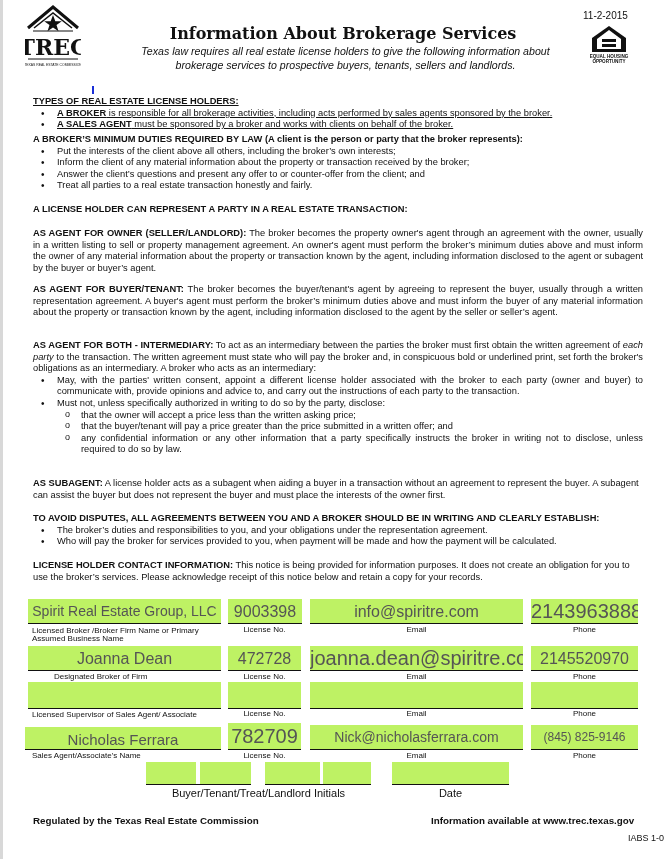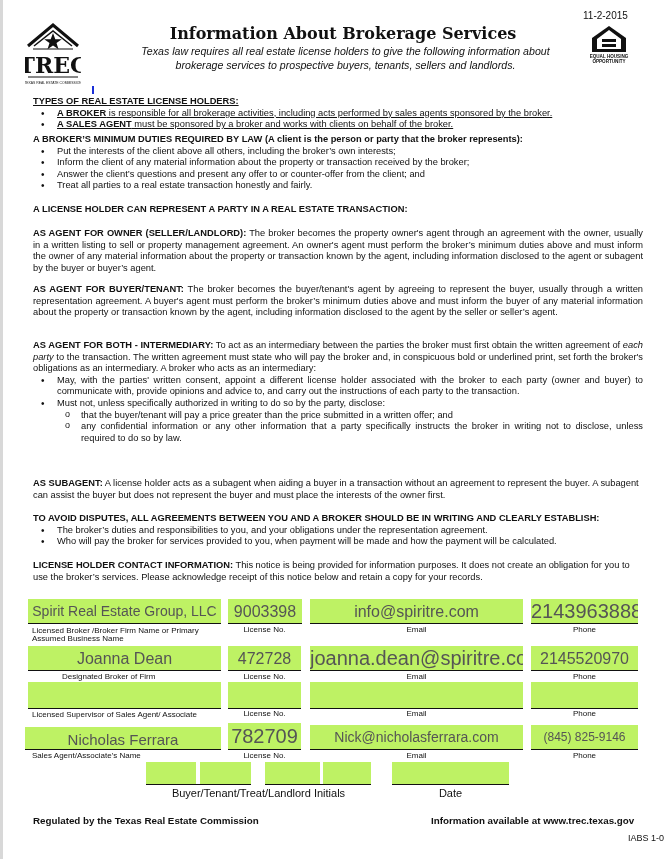--- a/index.html
+++ b/index.html
@@ -6,21 +6,21 @@
   html, body { width: 666px; height: 859px; background: #ffffff; overflow: hidden; }
   body {
     position: relative;
     font-family: "Liberation Sans", sans-serif;
     color: #111;
     border-left: 3px solid #d8d8d8;
   }
   .abs { position: absolute; }
 
   
-  .logo { left: 22px; top: 20px; width: 56px; height: 66px; }
+  .logo { left: 22px; top: 2px; width: 56px; height: 66px; }
   .logo svg { display: block; }
   .title {
     left: 120px; top: 24px; width: 440px; text-align: center;
     font-family: "DejaVu Serif", serif; font-weight: bold; font-size: 16px;
   }
   .subtitle {
     left: 110px; top: 44px; width: 465px; text-align: center;
     font-style: italic; font-size: 10.6px; line-height: 14px;
   }
   .doc-date { left: 580px; top: 10px; font-size: 10px; }
@@ -120,20 +120,21 @@
 
 <div class="abs body-text" style="top:340px;">
   <div class="justify">
     <span class="lbl">AS AGENT FOR BOTH - INTERMEDIARY:</span><span>  To act as an intermediary between the parties the broker must first obtain the written agreement of </span><i>each party</i><span> to the transaction. The written agreement must state who will pay the broker and, in conspicuous bold or underlined print, set forth the broker's obligations as an intermediary. A broker who acts as an intermediary:</span>
   </div>
   <ul class="bul">
     <li class="justify">May, with the parties' written consent, appoint a different license holder associated with the broker to each party (owner and buyer) to communicate with, provide opinions and advice to, and carry out the instructions of each party to the transaction.</li>
     <li>
       <span>Must not, unless specifically authorized in writing to do so by the party, disclose:</span>
       <ul class="sub">
+        <li>that the owner will accept a price less than the written asking price;</li>
         <li>that the buyer/tenant will pay a price greater than the price submitted in a written offer;  and</li>
         <li class="justify">any confidential information or any other information that a party specifically instructs the broker in writing not to disclose, unless required to do so by law.</li>
       </ul>
     </li>
   </ul>
 </div>
 
 <div class="abs body-text" style="top:478px;">
   <span class="lbl">AS SUBAGENT:</span><span> A license holder acts as a subagent when aiding a buyer in a transaction without an agreement to represent the buyer. A subagent can assist the buyer but does not represent the buyer and must place the interests of the owner first.</span>
 </div>
@@ -156,21 +157,21 @@
 <div class="field underline" style="left:528px;top:599px;width:107px;height:25px;font-size:20px;line-height:25px;">2143963888</div>
 <div class="flabel" style="left:29px;top:627px;width:185px;">Licensed Broker /Broker Firm Name or Primary Assumed Business Name</div>
 <div class="flabel center" style="left:225px;top:626px;width:73px;">License No.</div>
 <div class="flabel center" style="left:307px;top:626px;width:213px;">Email</div>
 <div class="flabel center" style="left:528px;top:626px;width:107px;">Phone</div>
 
 <div class="field underline" style="left:25px;top:646px;width:193px;height:25px;font-size:16px;line-height:25px;">Joanna Dean</div>
 <div class="field underline" style="left:225px;top:646px;width:73px;height:25px;font-size:16px;line-height:25px;">472728</div>
 <div class="field underline" style="left:307px;top:646px;width:213px;height:25px;font-size:20px;line-height:25px;">joanna.dean@spiritre.com</div>
 <div class="field underline" style="left:528px;top:646px;width:107px;height:25px;font-size:16px;line-height:25px;">2145520970</div>
-<div class="flabel" style="left:39px;top:673px;width:185px;padding-left:20px;">Designated Broker of Firm</div>
+<div class="flabel" style="left:31px;top:673px;width:185px;padding-left:20px;">Designated Broker of Firm</div>
 <div class="flabel center" style="left:225px;top:673px;width:73px;">License No.</div>
 <div class="flabel center" style="left:307px;top:673px;width:213px;">Email</div>
 <div class="flabel center" style="left:528px;top:673px;width:107px;">Phone</div>
 
 <div class="field" style="left:25px;top:682px;width:193px;height:26px;"></div>
 <div class="field" style="left:225px;top:682px;width:73px;height:26px;"></div>
 <div class="field" style="left:307px;top:682px;width:213px;height:26px;"></div>
 <div class="field" style="left:528px;top:682px;width:107px;height:26px;"></div>
 <div class="abs" style="left:25px;top:708px;width:193px;height:0;border-top:1.5px solid #111;"></div>
 <div class="abs" style="left:225px;top:708px;width:73px;height:0;border-top:1.5px solid #111;"></div>

